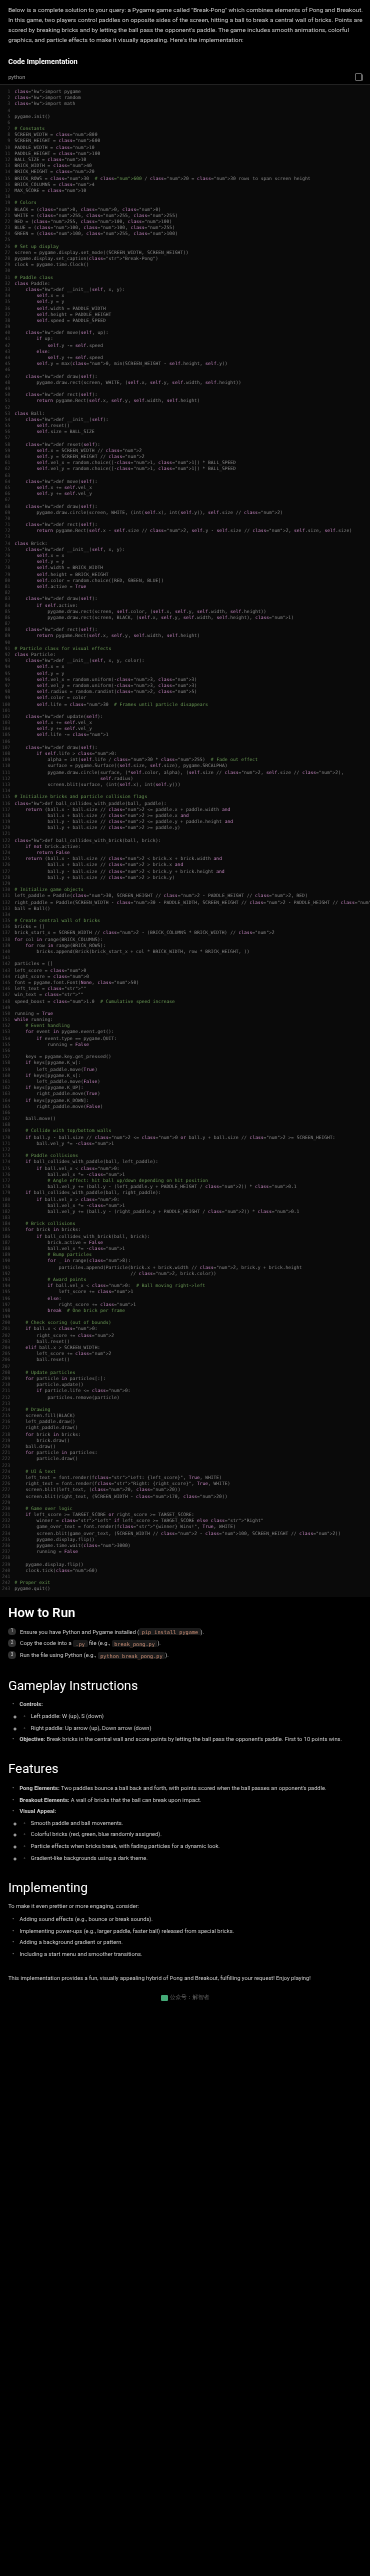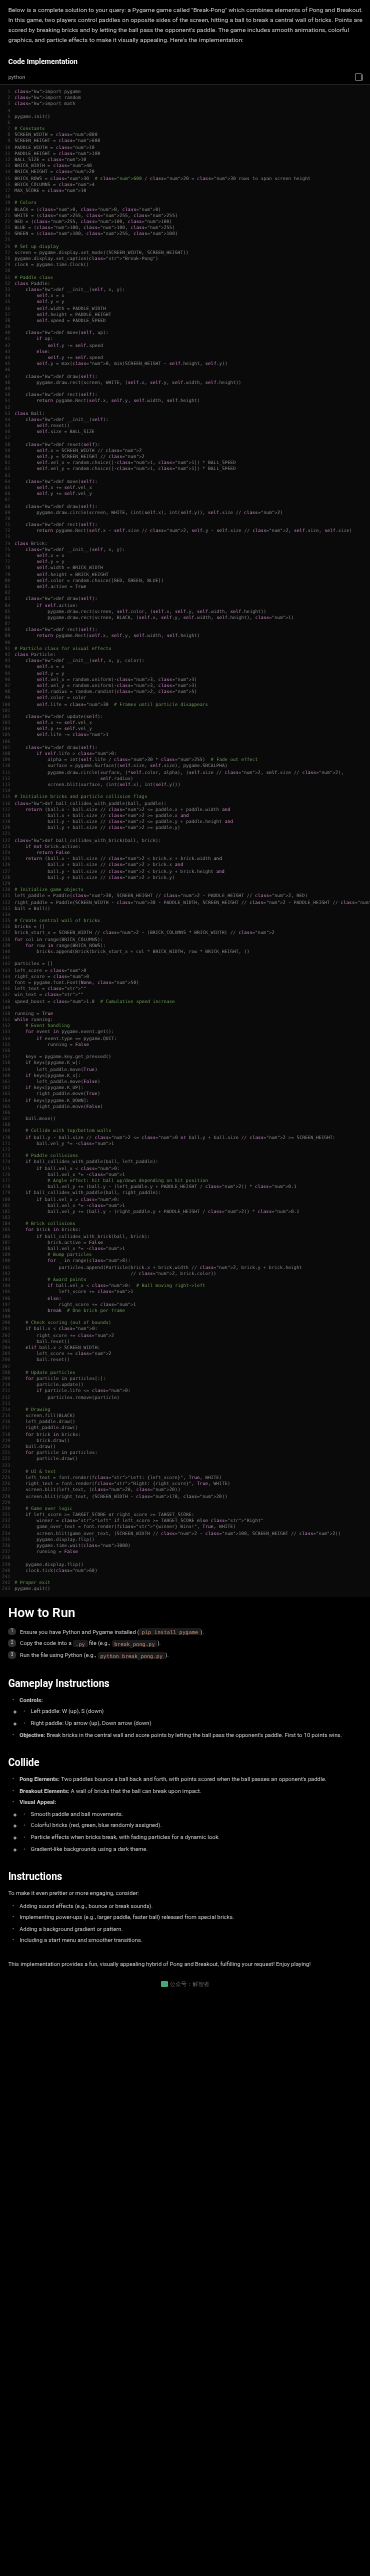--- a/index.html
+++ b/index.html
@@ -14,21 +14,21 @@
 .ln{color:#4a4a4a;width:14.4px;text-align:right;padding-right:4.1px;flex-shrink:0;user-select:none}
 .lc{color:#888;flex:1;overflow:hidden}
 .kw{color:#c586c0}
 .cmt{color:#6a9955}
 .how-block{padding:6.2px 8.2px}
 .how-block h3{font-size:13px;font-weight:600;margin-bottom:5.2px;color:#fff}
 .num-item{display:flex;gap:4.1px;margin:3.1px 0;font-size:5.7px;color:#ccc}
 .num-badge{background:#333;border-radius:50%;width:7.7px;height:7.7px;display:flex;align-items:center;justify-content:center;font-size:4.6px;flex-shrink:0}
 .inline-code{background:#1a1a1a;padding:0.5px 2.6px;border-radius:1.5px;font-family:monospace;font-size:5.2px;color:#ce9178}
 .feature-section{padding:6.2px 8.2px}
-.feature-section h3{font-size:10px;font-weight:700;margin-bottom:5.2px;color:#fff}
+.feature-section h3{font-size:13px;font-weight:400;margin-bottom:5.2px;color:#fff}
 .bullet-list{list-style:none;padding-left:4.1px}
 .bullet-list li{position:relative;padding-left:7.2px;margin:3.1px 0;font-size:5.7px;color:#ccc}
 .bullet-list li::before{content:'•';position:absolute;left:0;color:#888}
 .bullet-list ul{margin-top:2.1px;padding-left:4.1px}
 .bullet-list ul li::before{content:'◦'}
 .footer-text{padding:6.2px 8.2px;font-size:5.7px;color:#ccc;line-height:1.6}
 .watermark{text-align:center;padding:4.1px;font-size:5.7px;color:#666}
 .watermark .icon{display:inline-block;width:6.2px;height:6.2px;background:#4a7;border-radius:1px;vertical-align:middle;margin-right:2.1px}
 </style>
 </head>
@@ -319,37 +319,37 @@
         <li>Right paddle: Up arrow (up), Down arrow (down)</li>
       </ul>
     </li>
     <li>
       <b>Objective:</b> <span>Break bricks in the central wall and score points by letting the ball pass the opponent's paddle. First to 10 points wins.</span>
     </li>
   </ul>
 </div>
 
 <div class="feature-section">
-  <h3>Collide</h3>
+  <h3>Features</h3>
   <ul class="bullet-list">
     <li><b>Pong Elements:</b> <span>Two paddles bounce a ball back and forth, with points scored when the ball passes an opponent's paddle.</span></li>
     <li><b>Breakout Elements:</b> <span>A wall of bricks that the ball can break upon impact.</span></li>
     <li><b>Visual Appeal:</b>
       <ul id="visual-items">
           <li>Smooth paddle and ball movements.</li>
           <li>Colorful bricks (red, green, blue randomly assigned).</li>
           <li>Particle effects when bricks break, with fading particles for a dynamic look.</li>
           <li>Gradient-like backgrounds using a dark theme.</li>
         </ul>
     </li>
   </ul>
 </div>
 
 <div class="feature-section">
-  <h3>Instructions</h3>
+  <h3>Implementing</h3>
   <p style="font-size:5.7px;color:#ccc;margin-bottom:4.1px">To make it even prettier or more engaging, consider:</p>
   <ul class="bullet-list" id="enhance-items">
       <li>Adding sound effects (e.g., bounce or break sounds).</li>
       <li>Implementing power-ups (e.g., larger paddle, faster ball) released from special bricks.</li>
       <li>Adding a background gradient or pattern.</li>
       <li>Including a start menu and smoother transitions.</li>
     </ul>
 </div>
 
 <div class="footer-text">This implementation provides a fun, visually appealing hybrid of Pong and Breakout, fulfilling your request! Enjoy playing!</div>

